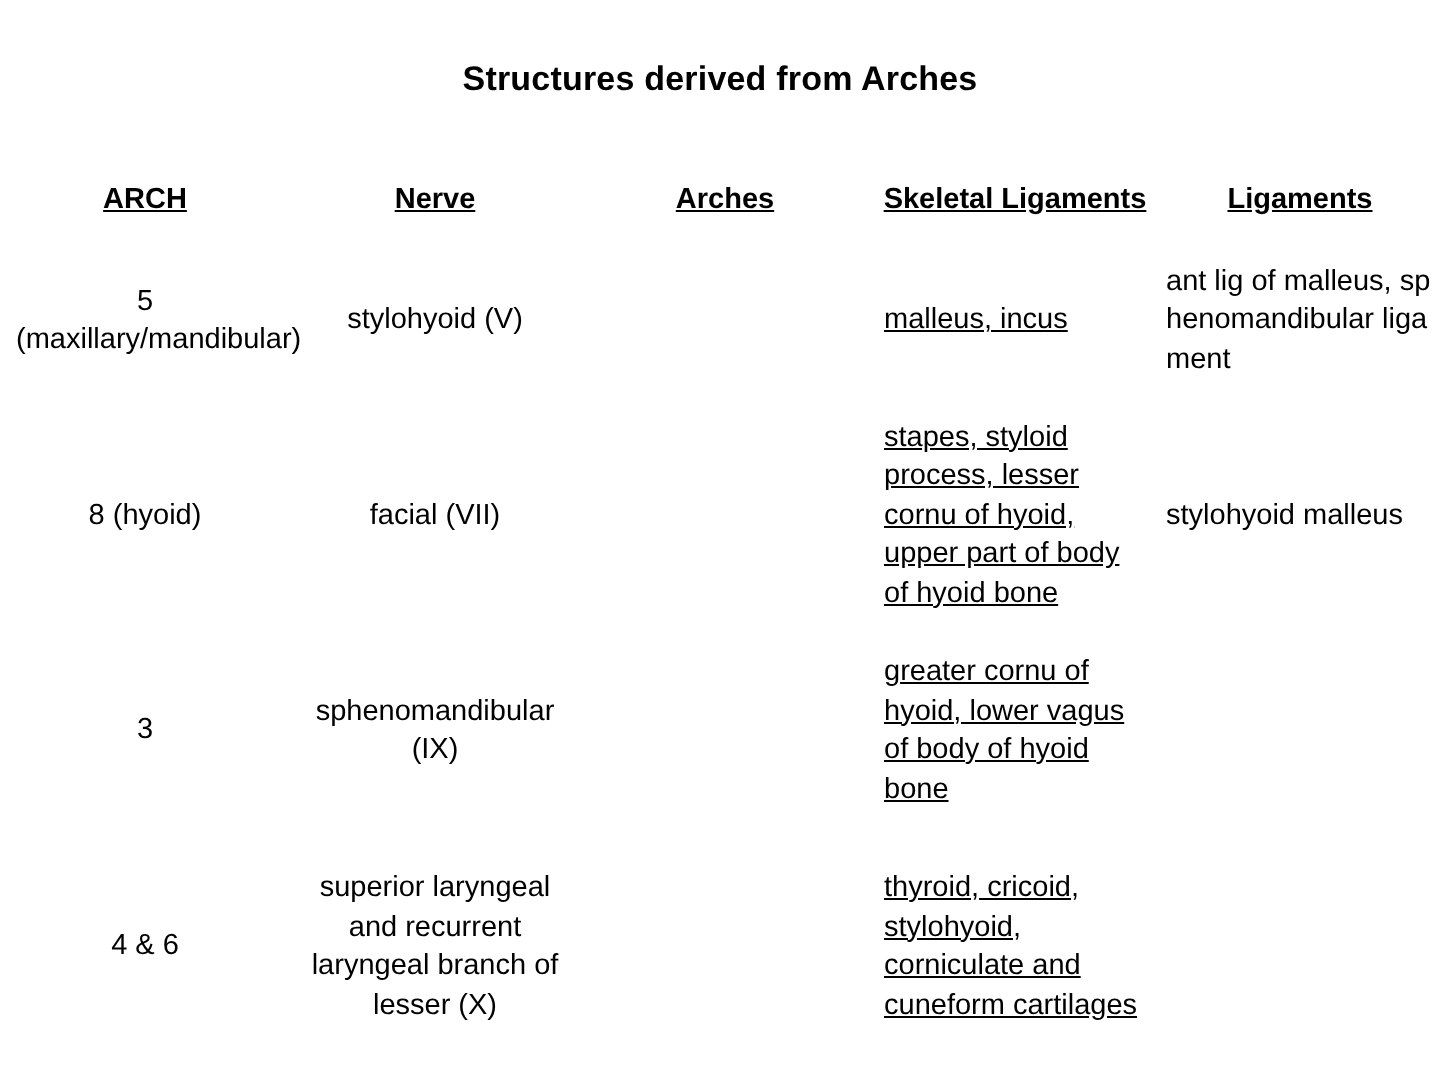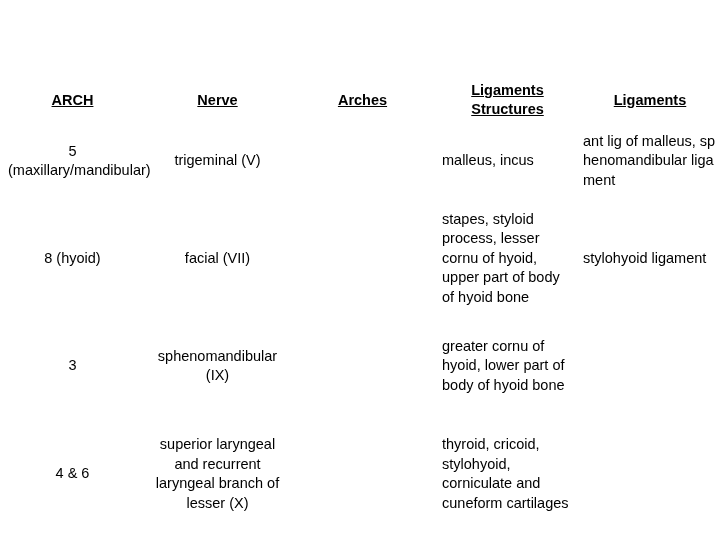--- a/index.html
+++ b/index.html
@@ -74,61 +74,63 @@
     text-align: left;
   }
   .cell-arch .pad,
   .cell-nerve .pad,
   .cell-muscles .pad {
     padding: 0 8px;
   }
   .cell-skel .pad {
     padding: 0 8px 0 7px;
     word-break: break-word;
+    text-decoration: underline;
   }
   .cell-lig .pad {
     padding: 0 2px 0 3px;
     word-break: break-all;
   }
   .row-1 td { height: 78px; }
   .row-2 td { height: 117px; }
   .row-3 td { height: 98px; }
   .row-4 td { height: 118px; }
 </style>
 </head>
 <body>
 
 <div class="slide">
 
+  <div class="slide-title">Structures derived from Arches</div>
 
   <table class="arch-table">
     <colgroup>
       <col class="col-arch">
       <col class="col-nerve">
       <col class="col-muscles">
       <col class="col-skel">
       <col class="col-lig">
     </colgroup>
     <thead>
       <tr>
         <th>ARCH</th>
         <th>Nerve</th>
         <th>Arches</th>
-        <th>Ligaments Structures</th>
+        <th>Skeletal Ligaments</th>
         <th>Ligaments</th>
       </tr>
     </thead>
     <tbody>
 
       <tr class="row-1">
         <td class="cell-arch">
             <div class="pad">5 (maxillary/mandibular)</div>
           </td>
         <td class="cell-nerve">
-            <div class="pad">trigeminal (V)</div>
+            <div class="pad">stylohyoid (V)</div>
           </td>
         <td class="cell-muscles">
             <div class="pad"></div>
           </td>
         <td class="cell-skel">
             <div class="pad">malleus, incus</div>
           </td>
         <td class="cell-lig">
             <div class="pad">ant lig of malleus, sphenomandibular ligament</div>
           </td>
@@ -141,36 +143,36 @@
         <td class="cell-nerve">
             <div class="pad">facial (VII)</div>
           </td>
         <td class="cell-muscles">
             <div class="pad"></div>
           </td>
         <td class="cell-skel">
             <div class="pad">stapes, styloid process, lesser cornu of hyoid, upper part of body of hyoid bone</div>
           </td>
         <td class="cell-lig">
-            <div class="pad">stylohyoid ligament</div>
+            <div class="pad">stylohyoid malleus</div>
           </td>
       </tr>
 
       <tr class="row-3">
         <td class="cell-arch">
             <div class="pad">3</div>
           </td>
         <td class="cell-nerve">
             <div class="pad">sphenomandibular (IX)</div>
           </td>
         <td class="cell-muscles">
             <div class="pad"></div>
           </td>
         <td class="cell-skel">
-            <div class="pad">greater cornu of hyoid, lower part of body of hyoid bone</div>
+            <div class="pad">greater cornu of hyoid, lower vagus of body of hyoid bone</div>
           </td>
         <td class="cell-lig">
             <div class="pad"></div>
           </td>
       </tr>
 
       <tr class="row-4">
         <td class="cell-arch">
             <div class="pad">4 &amp; 6</div>
           </td>

